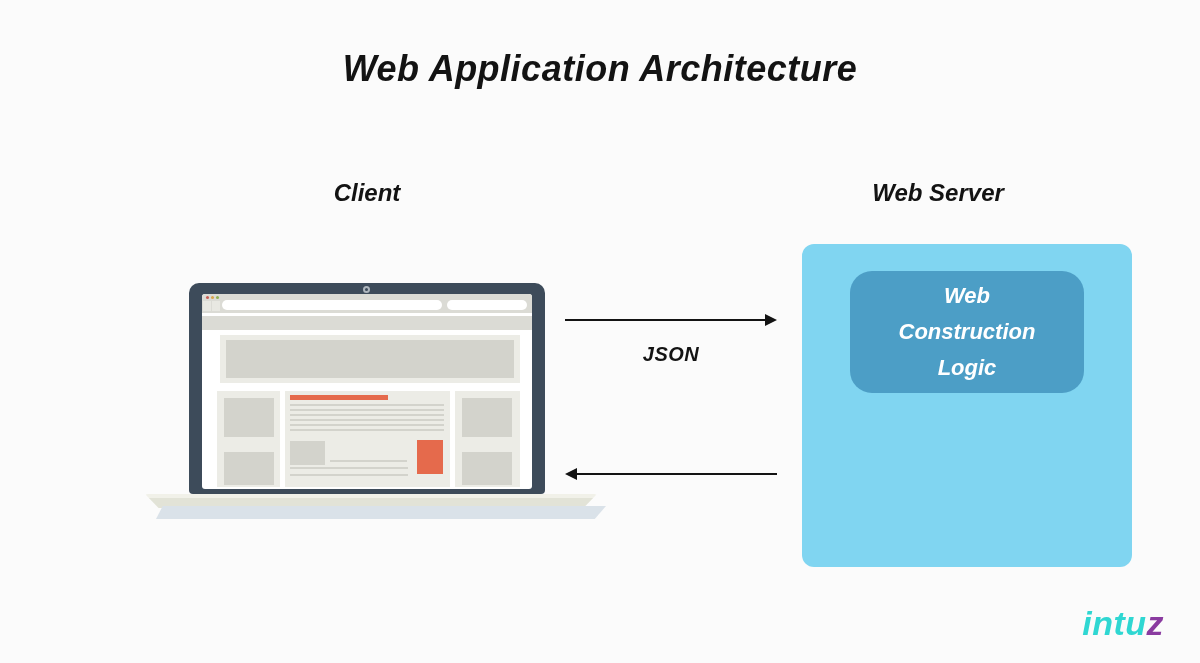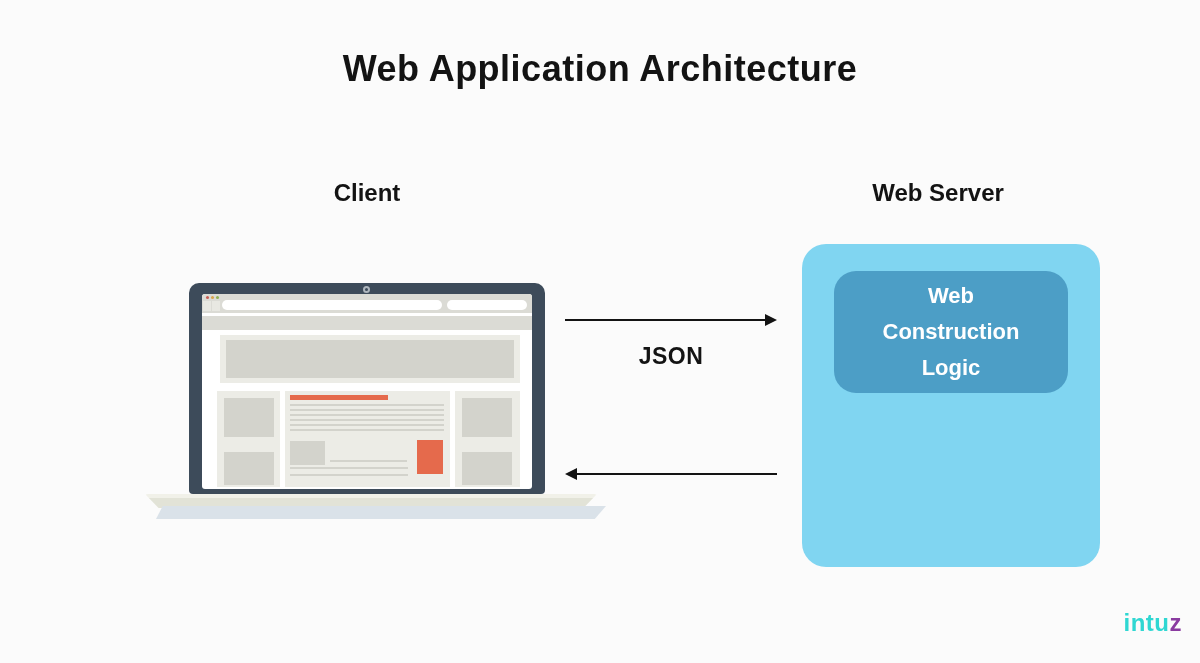--- a/index.html
+++ b/index.html
@@ -1,15 +1,15 @@
 <!DOCTYPE html>
 <html style="--bg: #FBFBFB; --text-dark: #131313; --panel-blue: #80D5F1; --box-blue: #4C9EC6; --frame: #3D4B5A; --chrome: #DBDBD5; --ph-light: #ECECE6; --ph-dark: #D3D3CC; --accent-orange: #E56A4C; --base: #E2E3D7; --base-top: #F1F1E9; --shadow: #DAE2E9; --dot-red: #C75C52; --dot-yellow: #D9A44C; --dot-green: #92B054; --logo-cyan: #2FD7D2; --logo-purple: #8A3BA0;"><head>
 <meta charset="utf-8">
 <style>
-  * { margin: 0; padding: 0; box-sizing: border-box; }
+  * { margin: 0; padding: 0; box-sizing: border-box; font-style: italic; }
   html, body { width: 1200px; height: 663px; }
   body {
     font-family: "Liberation Sans", sans-serif;
     background: var(--bg, #FBFBFB);
     overflow: hidden;
   }
   .canvas {
     position: relative;
     width: 1200px;
     height: 663px;
@@ -190,35 +190,35 @@
   .head-left {
     left: 0;
     border-top: 6px solid transparent;
     border-bottom: 6px solid transparent;
     border-right: 12px solid var(--text-dark, #131313);
   }
   .flow-label {
     position: absolute;
     left: 565px; width: 212px;
     text-align: center;
-    font-size: 23px;
+    font-size: 20px;
     font-weight: 700;
     letter-spacing: 0.5px;
     color: var(--text-dark, #131313);
   }
   .flow-label-json { top: 343px; }
   .flow-label-html { top: 424px; }
 
   
   .server-panel {
     position: absolute;
     left: 802px; top: 244px;
-    width: 298px; height: 323px;
+    width: 330px; height: 323px;
     background: var(--panel-blue, #80D5F1);
-    border-radius: 24px;
+    border-radius: 12px;
     display: flex;
     flex-direction: column;
     align-items: center;
     padding-top: 27px;
     gap: 28px;
   }
   .server-box {
     width: 234px; height: 122px;
     background: var(--box-blue, #4C9EC6);
     border-radius: 22px;
@@ -232,22 +232,22 @@
     text-align: center;
     font-size: 22px;
     font-weight: 600;
     line-height: 36px;
     color: #FFFFFF;
   }
 
   
   .logo {
     position: absolute;
-    right: 18px; top: 608px;
-    font-size: 24px;
+    right: 36px; top: 608px;
+    font-size: 34px;
     font-weight: 700;
     letter-spacing: 0.5px;
     line-height: 30px;
   }
   .logo-primary { color: var(--logo-cyan, #2FD7D2); }
   .logo-accent  { color: var(--logo-purple, #8A3BA0); }
 </style>
 </head>
 <body>
 

